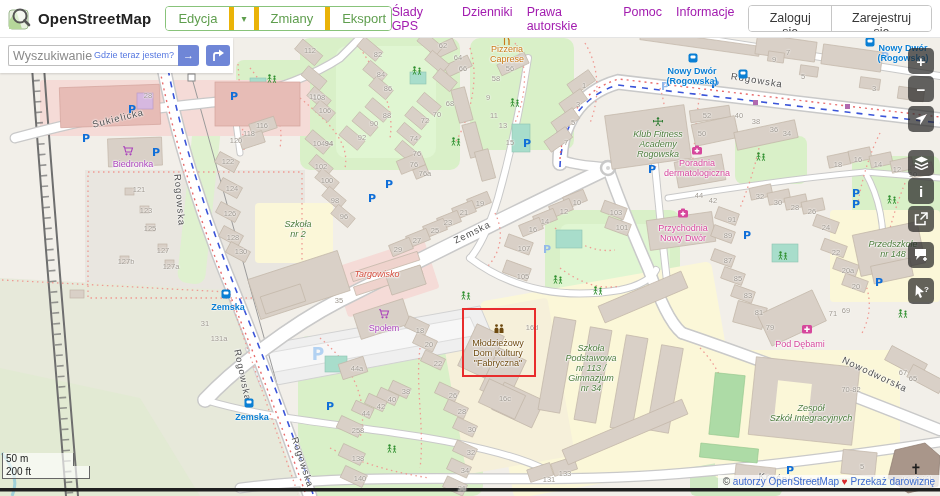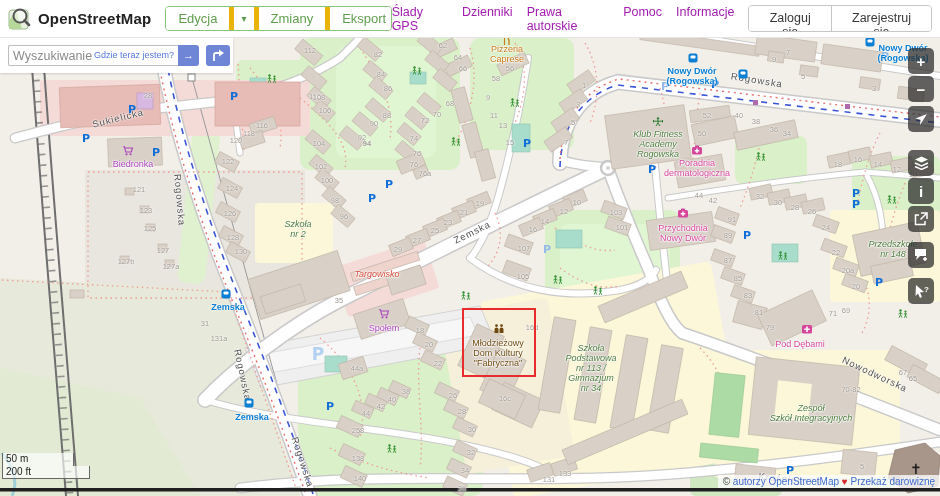--- a/index.html
+++ b/index.html
@@ -458,21 +458,21 @@
       <div class="hn" style="left: 584px; top: 47px;">1</div>
       <div class="hn" style="left: 578px; top: 66px;">3</div>
       <div class="hn" style="left: 573px; top: 84px;">5</div>
       <div class="hn" style="left: 566px; top: 104px;">7</div>
       <div class="hn" style="left: 378px; top: 16px;">82</div>
       <div class="hn" style="left: 381px; top: 36px;">84</div>
       <div class="hn" style="left: 388px; top: 50px;">86</div>
       <div class="hn" style="left: 387px; top: 77px;">88</div>
       <div class="hn" style="left: 374px; top: 85px;">90</div>
       <div class="hn" style="left: 362px; top: 99px;">92</div>
-      <div class="hn" style="left: 367px; top: 105px; font-weight: bold;">94</div>
+      <div class="hn" style="left: 329px; top: 105px; font-weight: bold;">94</div>
       <div class="hn" style="left: 437px; top: 76px;">70</div>
       <div class="hn" style="left: 425px; top: 82px;">72</div>
       <div class="hn" style="left: 414px; top: 100px;">74</div>
       <div class="hn" style="left: 417px; top: 115px;">76</div>
       <div class="hn" style="left: 788px; top: 14px;">7</div>
       <div class="hn" style="left: 774px; top: 21px;">9</div>
       <div class="hn" style="left: 803px; top: 38px;">5</div>
       <div class="hn" style="left: 874px; top: 50px;">3</div>
       <div class="hn" style="left: 707px; top: 77px;">52</div>
       <div class="hn" style="left: 702px; top: 95px;">50</div>

